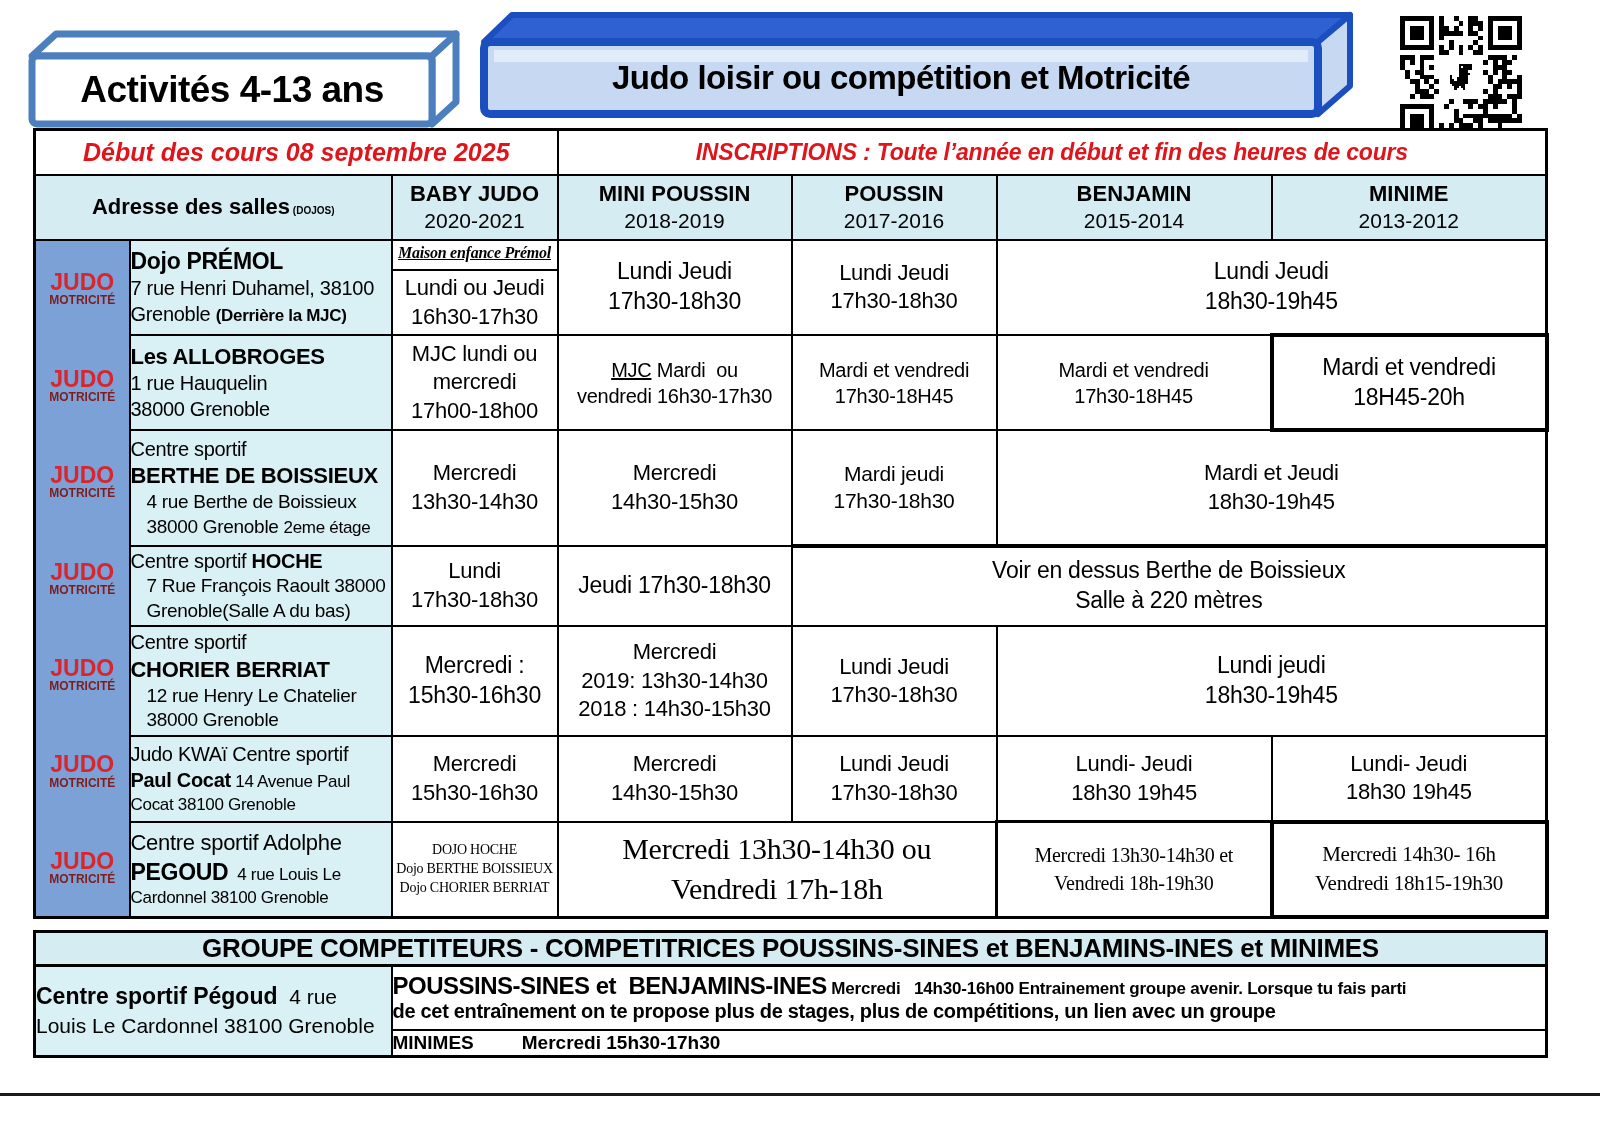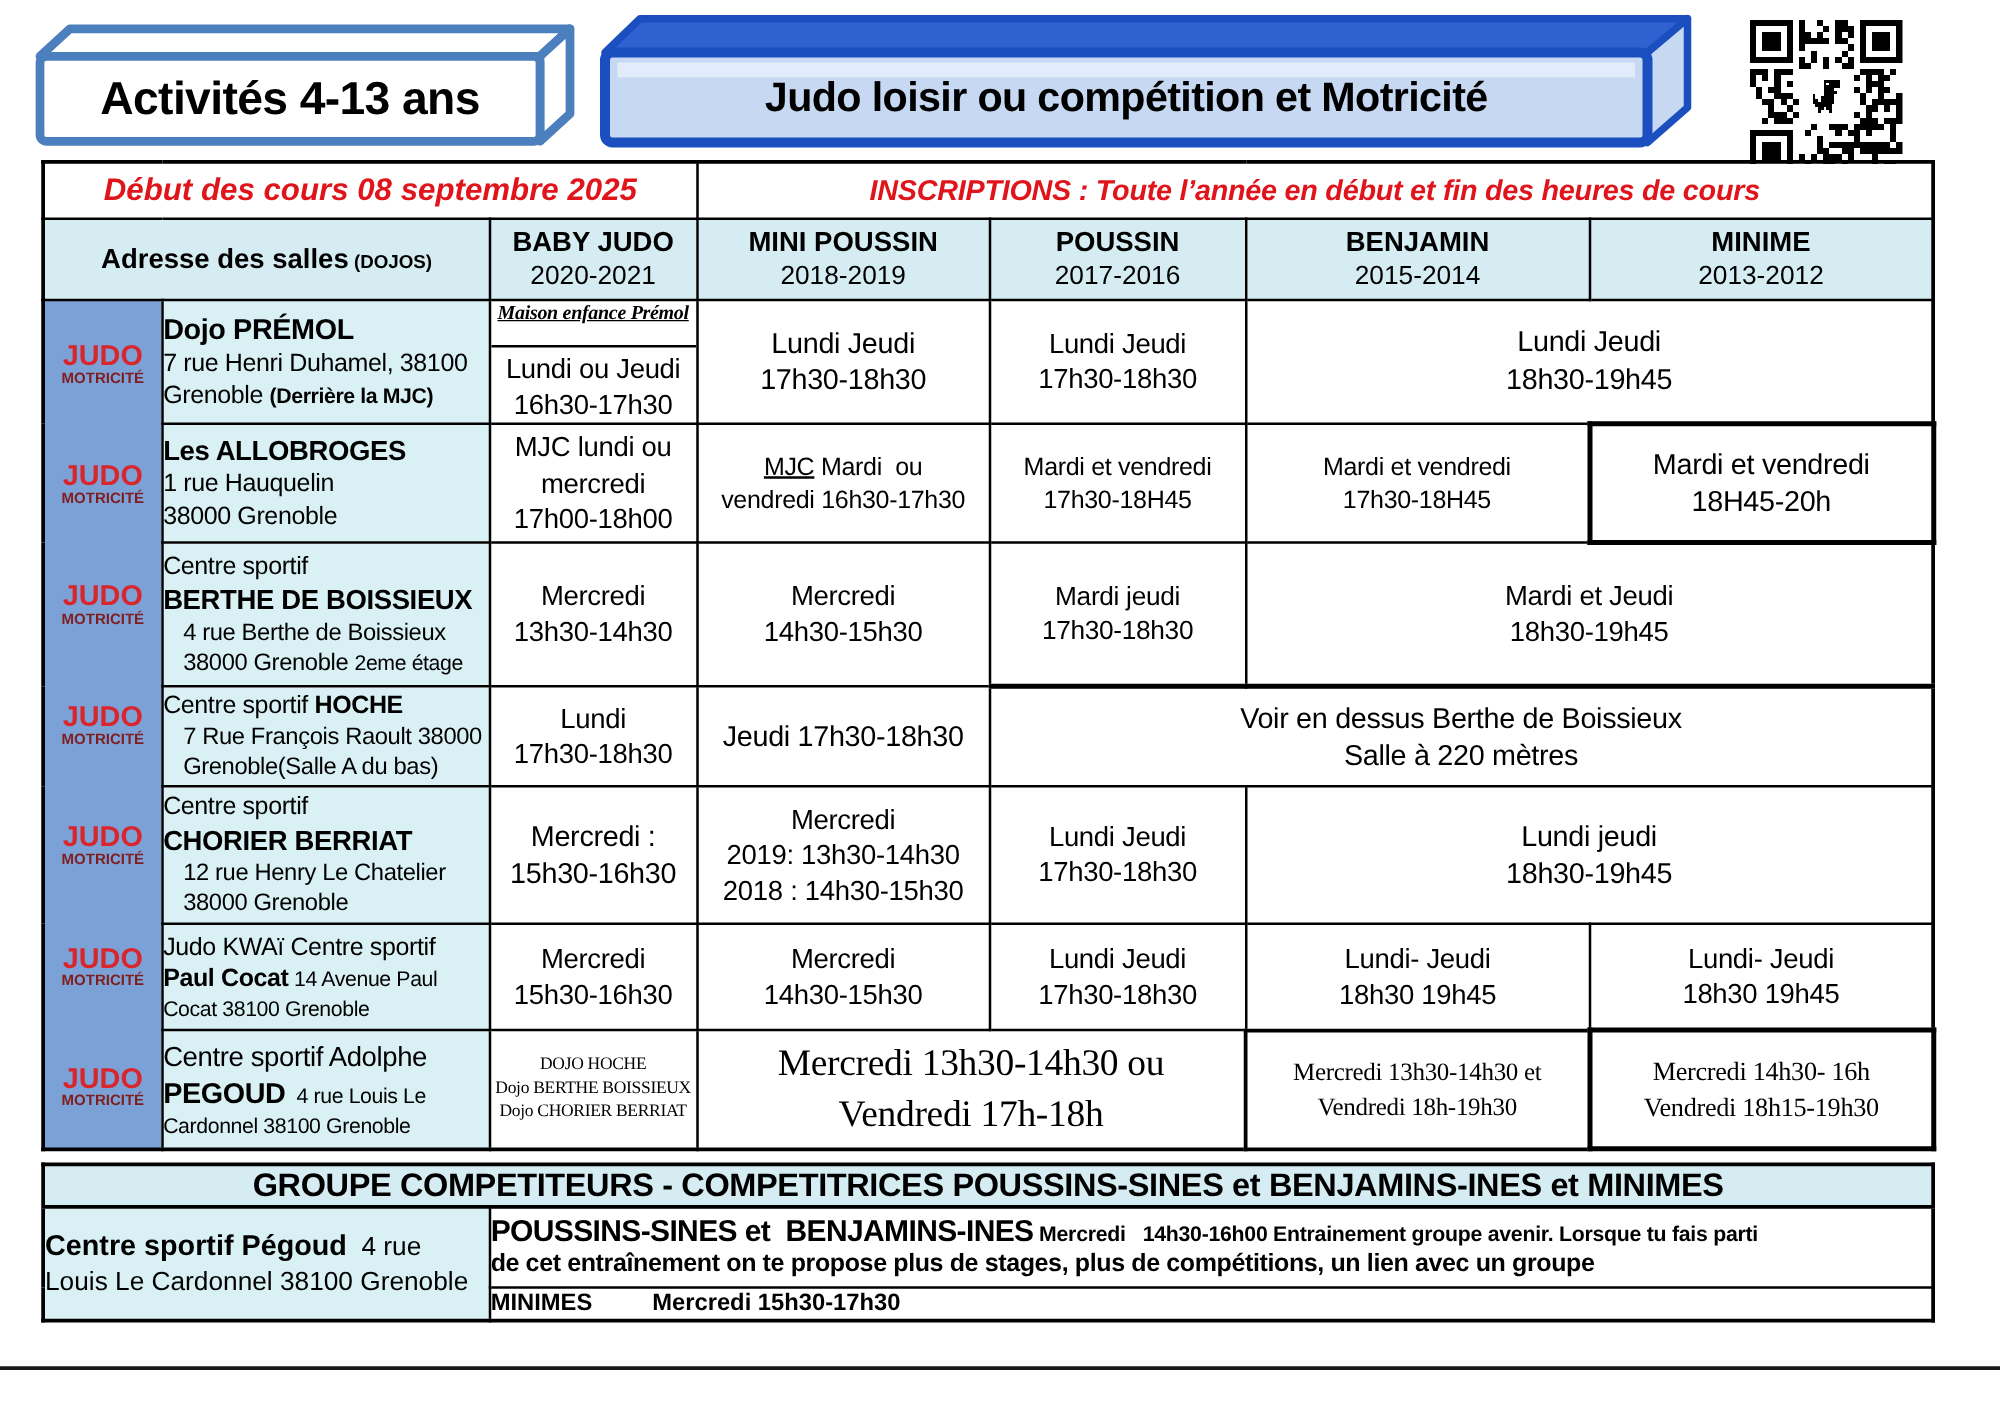--- a/index.html
+++ b/index.html
@@ -4,39 +4,39 @@
 <style>
   html,body{margin:0;padding:0;background:#fff;}
   .page{position:relative;width:1600px;height:1133px;background:#fff;overflow:hidden;
         font-family:"Liberation Sans",sans-serif;color:#000;}
 
   
   .banner{position:absolute;}
   .banner svg{position:absolute;left:0;top:0;}
   .banner .btxt{position:absolute;display:flex;align-items:center;justify-content:center;
                 font-weight:bold;letter-spacing:-0.5px;white-space:nowrap;}
-  .banner1{left:12px;top:18px;width:452px;height:100px;}
+  .banner1{left:12px;top:29px;width:452px;height:100px;}
   .banner1 .btxt{left:20px;top:27px;width:400px;height:68px;font-size:37px;}
   .banner2{left:472px;top:10px;width:892px;height:112px;}
   .banner2 .btxt{left:12px;top:32px;width:834px;height:72px;font-size:33px;}
 
   .qr{position:absolute;left:1400px;top:16px;width:122px;height:122px;}
 
   
   table{border-collapse:collapse;table-layout:fixed;}
   .main{position:absolute;left:33px;top:128px;width:1512px;border:3px solid #000;}
   .main td{border:2px solid #000;padding:0;overflow:hidden;vertical-align:middle;}
   .h1cell{background:#fff;color:#e0151b;font-weight:bold;font-style:italic;text-align:center;}
   .h1-start{font-size:25px;}
   .h1-insc{font-size:23px;letter-spacing:-0.2px;}
   .colh{background:#d5edf2;text-align:center;line-height:1.25;}
   .colh .t{display:block;font-weight:bold;font-size:22px;}
   .colh .y{display:block;font-size:21px;}
   .addrh{background:#d5edf2;text-align:center;font-weight:bold;font-size:22px;}
-  .addrh .sm{font-size:15px;}
+  .addrh .sm{font-size:10px;}
 
   .sidebar{background:#7ba1d6;}
   .sidegrp{height:675px;display:flex;flex-direction:column;justify-content:space-around;}
   .sidelab{text-align:center;line-height:1.05;}
   .sidelab .j{display:block;color:#d8262c;font-weight:bold;font-size:23px;}
   .sidelab .m{display:block;color:#7f1d1d;font-weight:bold;font-size:12px;}
 
   .addr{background:#d9f0f4;text-align:left;padding:3px 4px 3px 9px;font-size:20px;
         line-height:1.28;letter-spacing:-0.3px;}
   .addr .nm{font-weight:bold;font-size:22px;}
@@ -44,21 +44,21 @@
   .addr .al{display:block;}
   .addr .sm{font-size:17px;}
   .addr .xs{font-size:17px;}
   .a19{font-size:19px;padding-left:16px;}
 
   .sched{text-align:center;font-size:21px;line-height:1.3;letter-spacing:-0.25px;background:#fff;}
   .sched .l{display:block;}
   .fs23{font-size:23px;}
   .fs22{font-size:22px;}
   .fs20{font-size:20px;}
-  .note{display:block;border-bottom:2px solid #000;margin-bottom:3px;padding-bottom:15px;
+  .note{display:block;border-bottom:2px solid #000;margin-bottom:3px;padding-bottom:5px;
         font-family:"Liberation Serif",serif;font-style:italic;font-weight:bold;
         font-size:16px;text-decoration:underline;}
   .und{text-decoration:underline;}
   .dojolist{font-family:"Liberation Serif",serif;font-weight:normal;font-size:14px;line-height:1.35;}
   .big-serif{font-family:"Liberation Serif",serif;font-size:30px;line-height:1.35;}
   .r7s{font-family:"Liberation Serif",serif;font-size:20px;line-height:1.4;}
   .bd4{border:4px solid #000 !important;}
   .bd3{border:3px solid #000 !important;}
   .bt4{border-top:4px solid #000 !important;}
   .pre{white-space:pre-wrap;}

